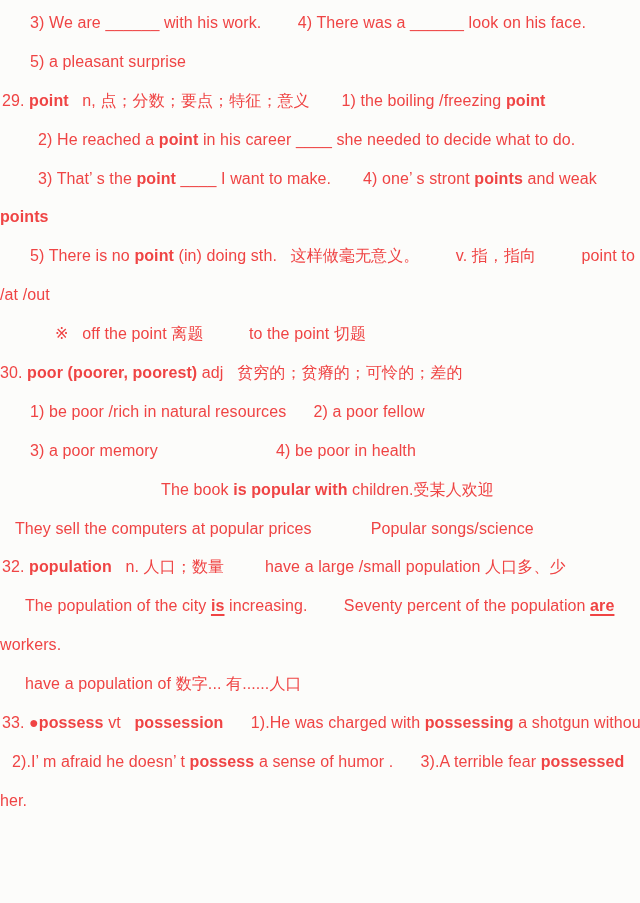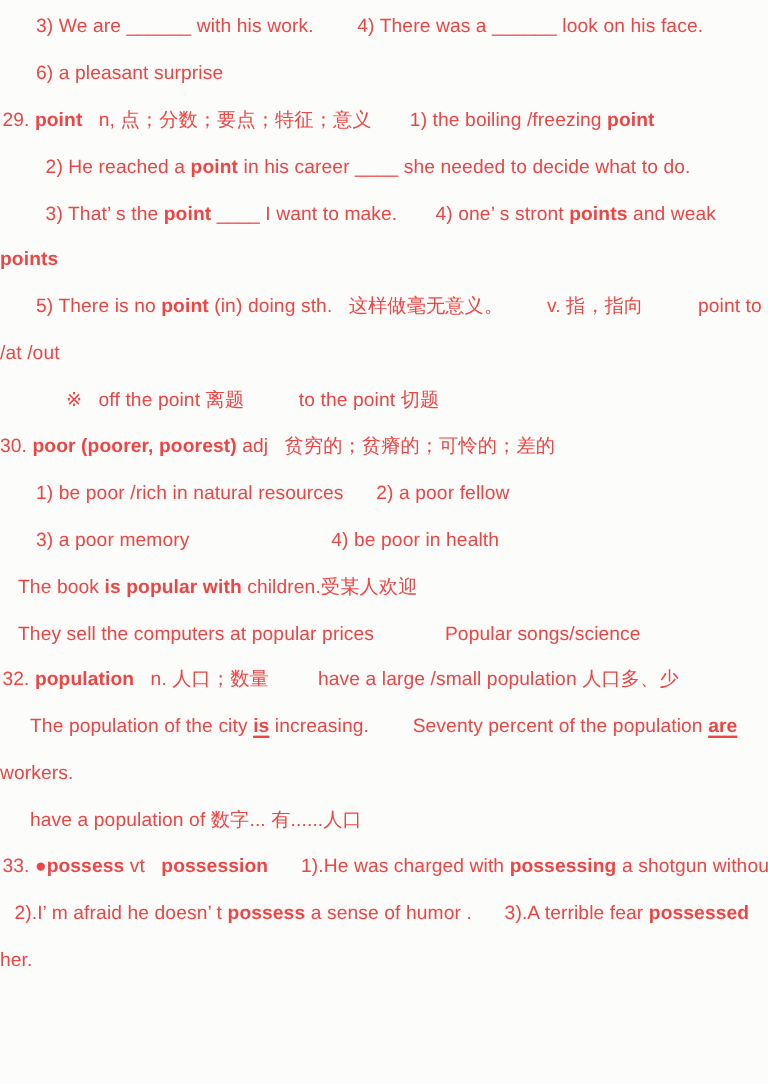--- a/index.html
+++ b/index.html
@@ -35,32 +35,32 @@
     text-decoration-thickness: 1.5px;
     text-underline-offset: 3px;
   }
 </style>
 </head>
 <body>
 
 <div class="page" style="background: rgb(252, 252, 250); color: #ef4444;">
   <div id="lines-container">
       <div class="line" style="padding-left: 30px;"><span class="seg">3) We are ______ with his work.        4) There was a ______ look on his face.</span></div>
-      <div class="line" style="padding-left: 30px;"><span class="seg">6) a pleasant surprise</span></div>
+      <div class="line" style="padding-left: 30px;"><span class="seg">5) a pleasant surprise</span></div>
       <div class="line" style="padding-left: 2px;"><span class="seg">29. </span><span class="seg b">point</span><span class="seg">   n, 点；分数；要点；特征；意义       1) the boiling /freezing </span><span class="seg b">point</span></div>
       <div class="line" style="padding-left: 38px;"><span class="seg">2) He reached a </span><span class="seg b">point</span><span class="seg"> in his career ____ she needed to decide what to do.</span></div>
       <div class="line" style="padding-left: 38px;"><span class="seg">3) That’ s the </span><span class="seg b">point</span><span class="seg"> ____ I want to make.       4) one’ s stront </span><span class="seg b">points</span><span class="seg"> and weak</span></div>
       <div class="line" style="padding-left: 0px;"><span class="seg b">points</span></div>
       <div class="line" style="padding-left: 30px;"><span class="seg">5) There is no </span><span class="seg b">point</span><span class="seg"> (in) doing sth.   这样做毫无意义。        v. 指，指向          point to</span></div>
       <div class="line" style="padding-left: 0px;"><span class="seg">/at /out</span></div>
       <div class="line" style="padding-left: 55px;"><span class="seg">※   off the point 离题          to the point 切题</span></div>
       <div class="line" style="padding-left: 0;"><span class="seg">30. </span><span class="seg b">poor (poorer, poorest)</span><span class="seg"> adj   贫穷的；贫瘠的；可怜的；差的</span></div>
       <div class="line" style="padding-left: 30px;"><span class="seg">1) be poor /rich in natural resources      2) a poor fellow</span></div>
       <div class="line" style="padding-left: 30px;"><span class="seg">3) a poor memory                          4) be poor in health</span></div>
-      <div class="line" style="padding-left: 15px;"><span class="seg">The book </span><span class="seg b">is popular with</span><span class="seg"> children.受某人欢迎</span></div>
+      <div class="line" style="padding-left: 15px; text-align: center;"><span class="seg">The book </span><span class="seg b">is popular with</span><span class="seg"> children.受某人欢迎</span></div>
       <div class="line" style="padding-left: 15px;"><span class="seg">They sell the computers at popular prices             Popular songs/science</span></div>
       <div class="line" style="padding-left: 2px;"><span class="seg">32. </span><span class="seg b">population</span><span class="seg">   n. 人口；数量         have a large /small population 人口多、少</span></div>
       <div class="line" style="padding-left: 25px;"><span class="seg">The population of the city </span><span class="seg b u">is</span><span class="seg"> increasing.        Seventy percent of the population </span><span class="seg b u">are</span></div>
       <div class="line" style="padding-left: 0px;"><span class="seg">workers.</span></div>
       <div class="line" style="padding-left: 25px;"><span class="seg">have a population of 数字... 有......人口</span></div>
       <div class="line" style="padding-left: 2px;"><span class="seg">33. </span><span class="seg b">●possess</span><span class="seg"> vt   </span><span class="seg b">possession</span><span class="seg">      1).He was charged with </span><span class="seg b">possessing</span><span class="seg"> a shotgun without a</span></div>
       <div class="line" style="padding-left: 12px;"><span class="seg">2).I’ m afraid he doesn’ t </span><span class="seg b">possess</span><span class="seg"> a sense of humor .      3).A terrible fear </span><span class="seg b">possessed</span></div>
       <div class="line" style="padding-left: 0px;"><span class="seg">her.</span></div>
     </div>
 </div>

